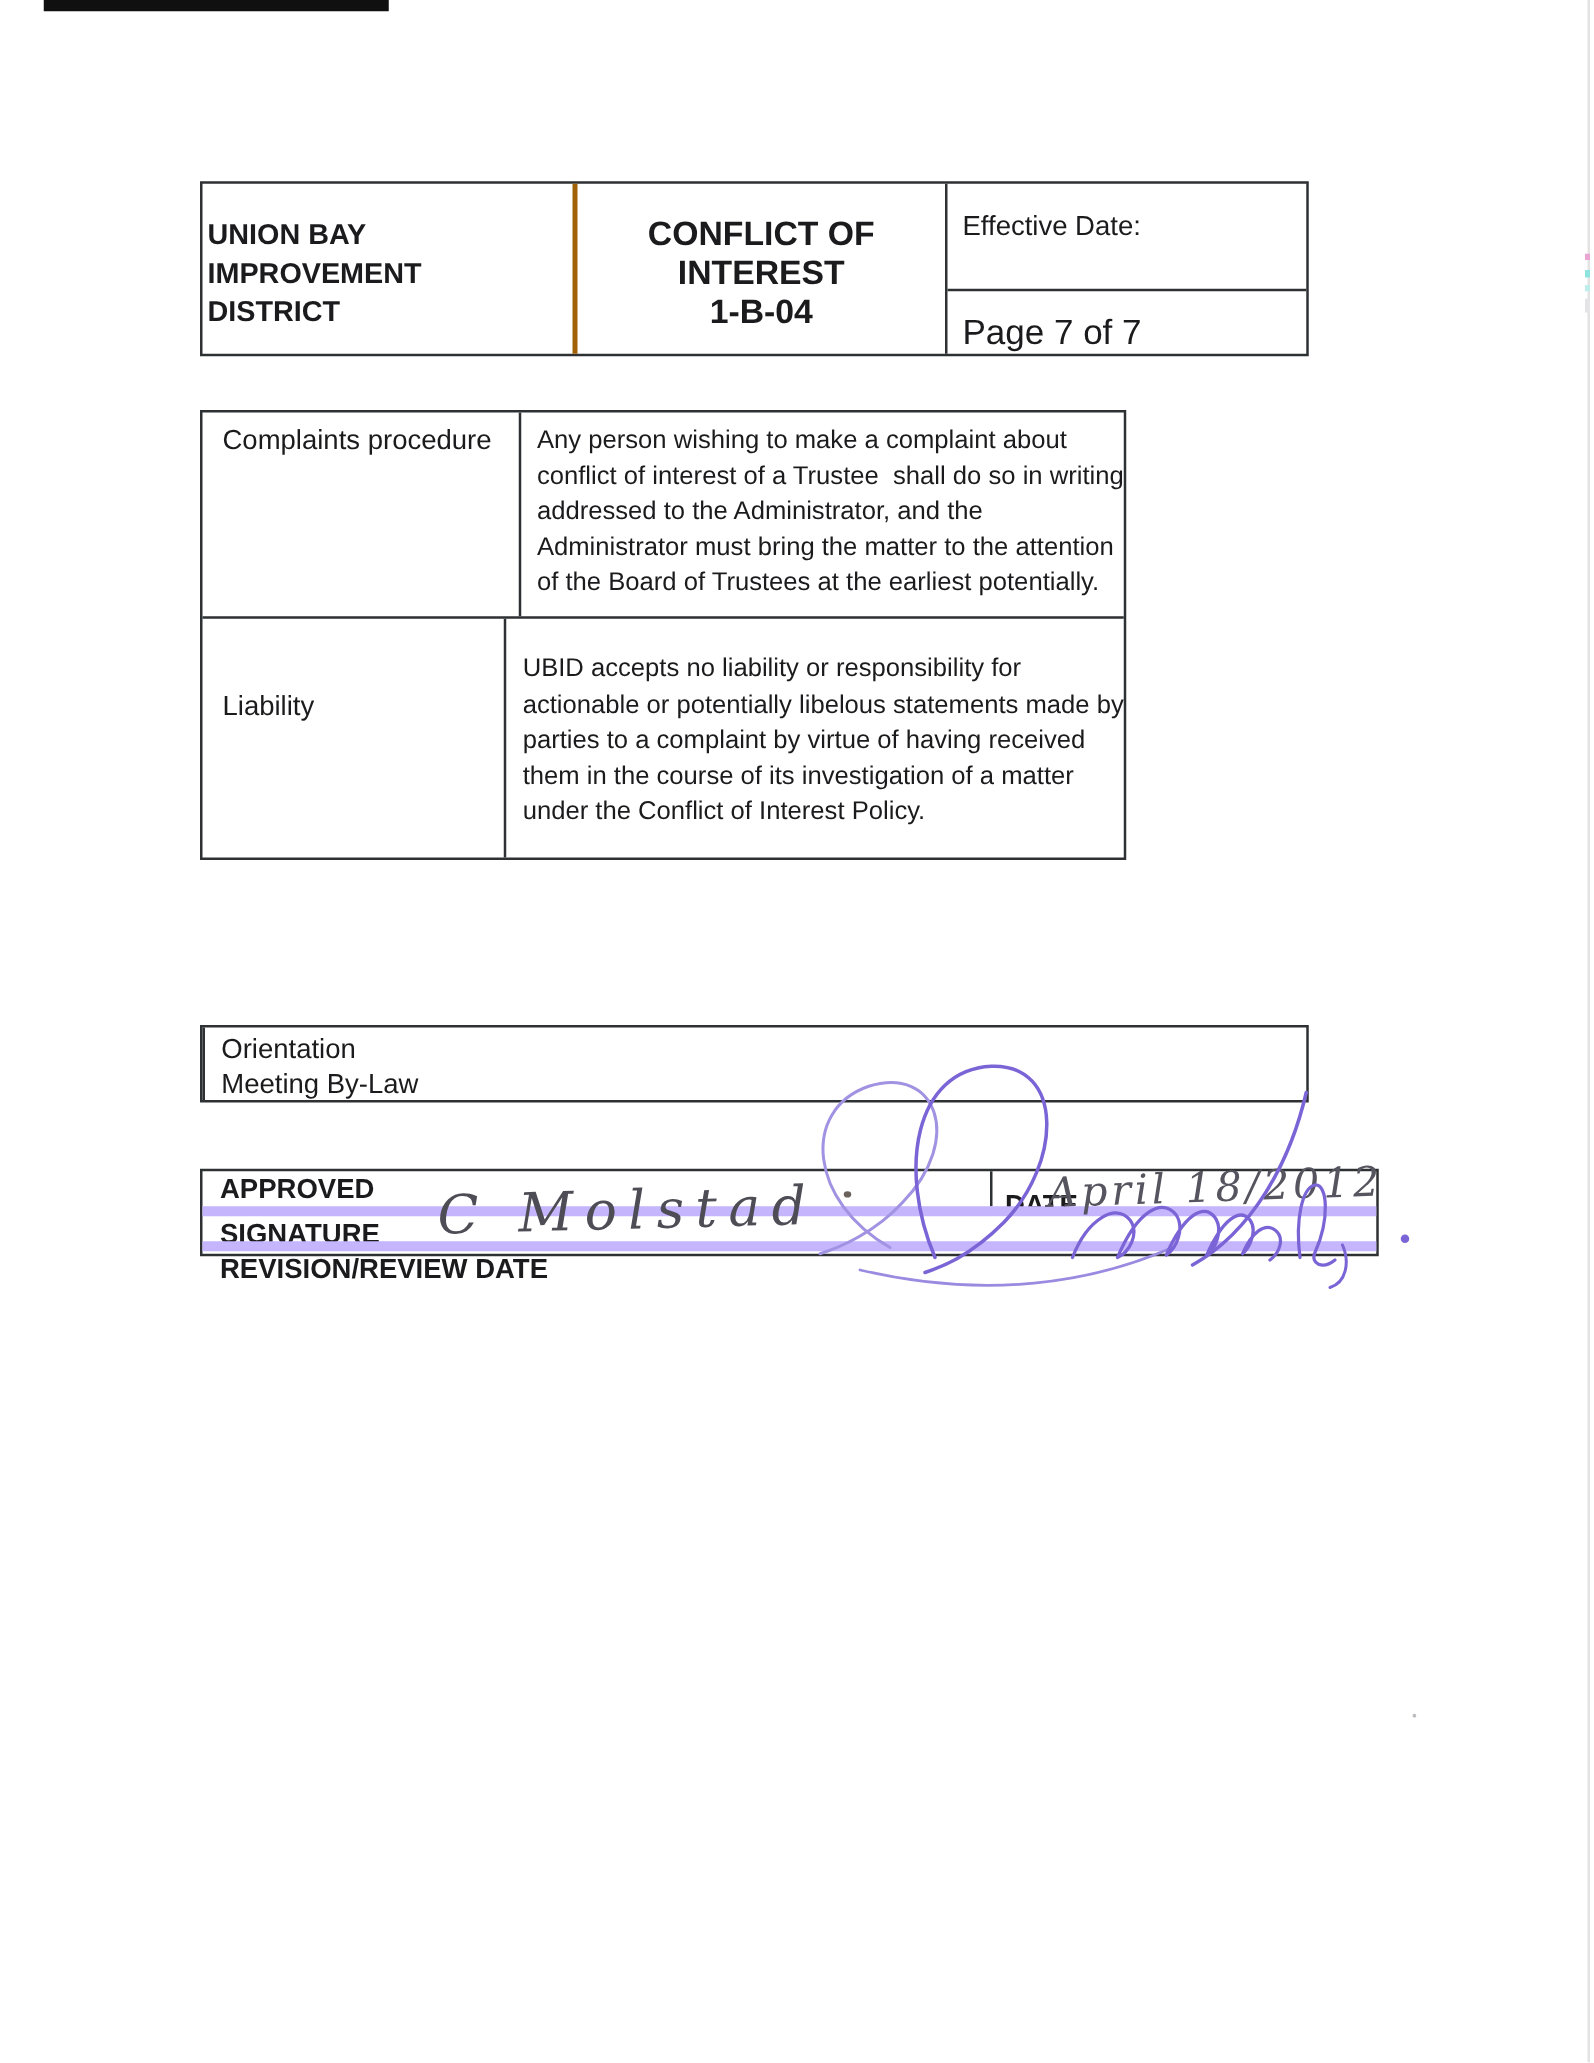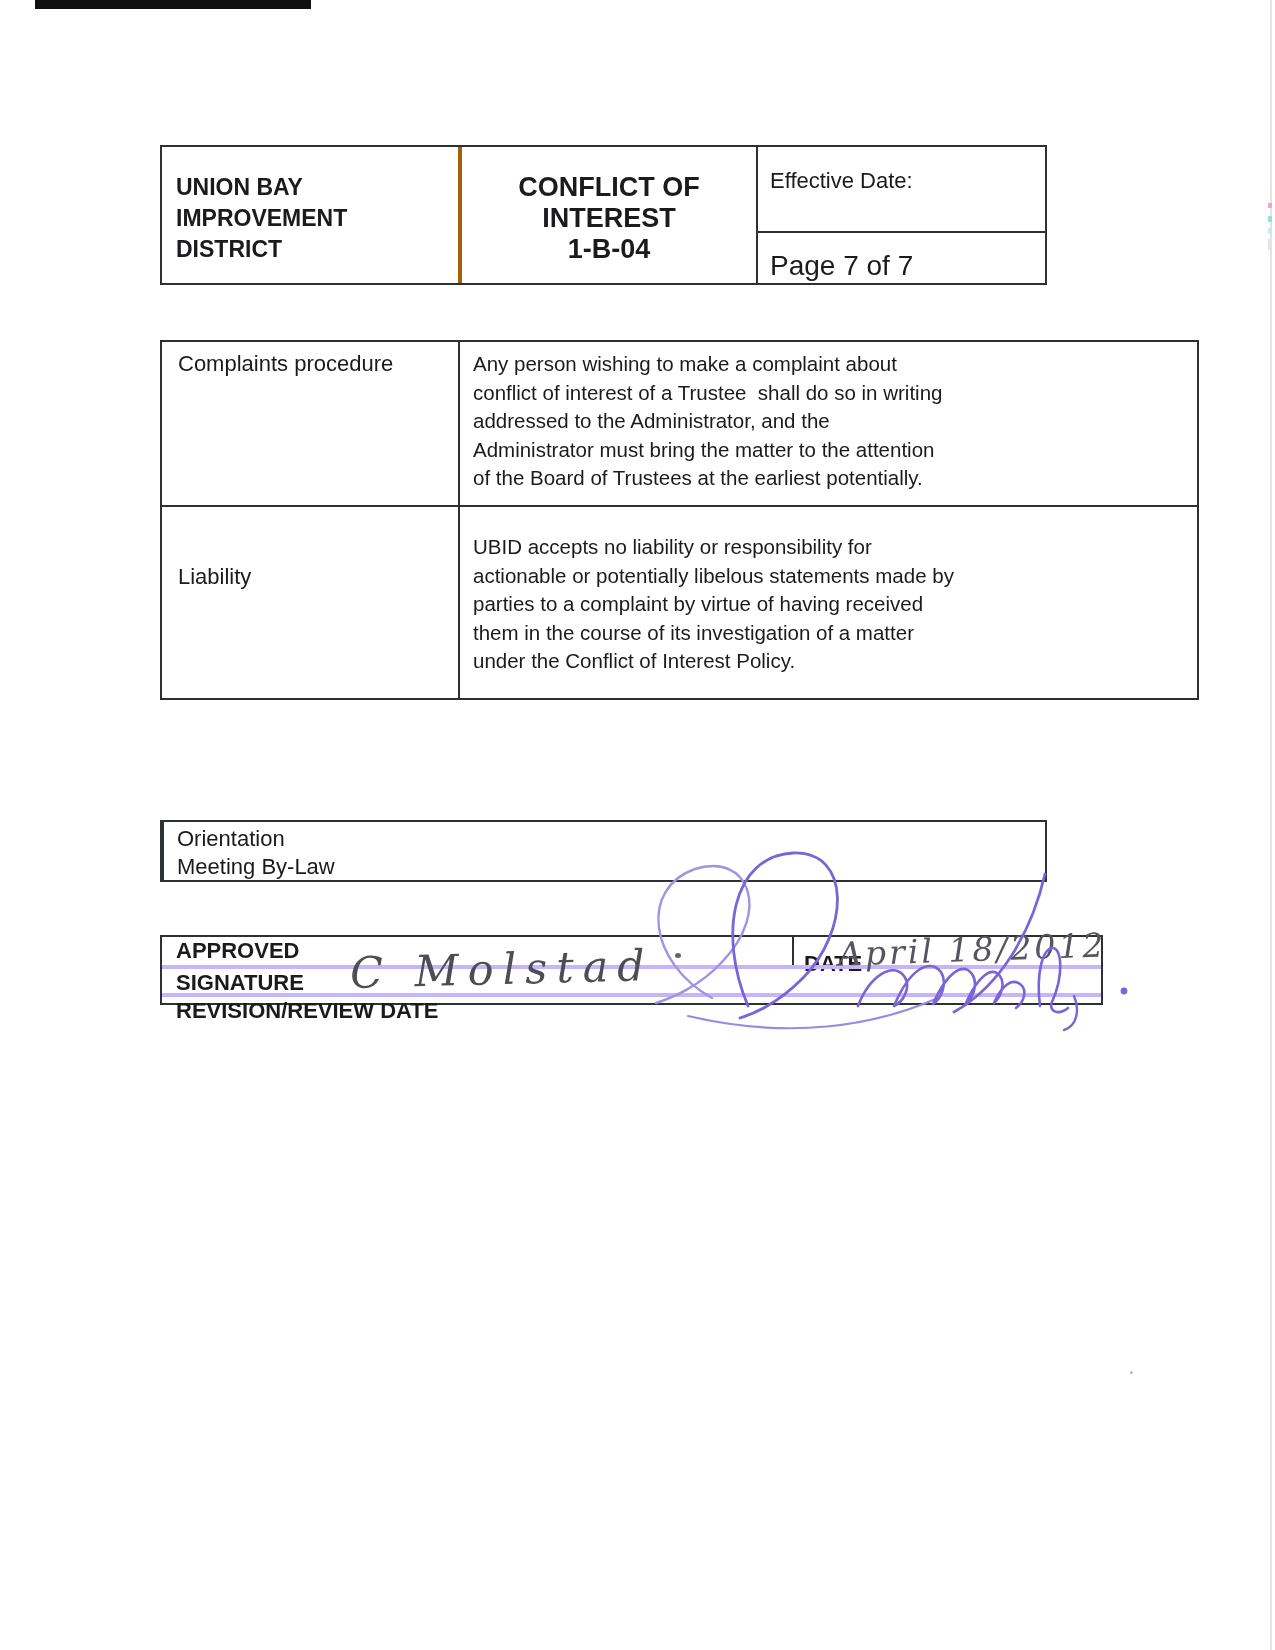--- a/index.html
+++ b/index.html
@@ -17,45 +17,45 @@
   .tick-gray { left:1268px; top:239px; height:11px; background:#e4e4e6; }
   .spec-dot { position:absolute; left:1130px; top:1371px; width:3px; height:3px; border-radius:50%; background:#bcbcc0; }
   .pencil-dot { position:absolute; left:675px; top:953px; width:6px; height:5px; border-radius:50%; background:#6b625e; }
 
   
   .tbl { position:absolute; box-sizing:border-box; border:2px solid #2e3133; background:transparent; }
   .tbl * { box-sizing:border-box; }
 
   
   .header-tbl { left:160px; top:145px; width:887px; height:140px; display:flex; }
-  .h-col1 { width:296px; height:100%; padding:25px 0 0 14px; font-weight:bold; font-size:23px; line-height:31px; white-space:pre-line; }
+  .h-col1 { width:296px; height:100%; padding:25px 0 0 4px; font-weight:bold; font-size:23px; line-height:31px; white-space:pre-line; }
   .h-col2 { width:298px; height:100%; border-left:4px solid #a16207; text-align:center; padding-top:25px; font-weight:bold; font-size:27px; line-height:31px; white-space:pre-line; }
   .h-col3 { flex:1; height:100%; border-left:2px solid #2e3133; display:flex; flex-direction:column; }
   .h-eff { height:84px; padding:21px 0 0 12px; font-size:22px; }
   .h-pg { flex:1; border-top:2px solid #2e3133; padding:17px 0 0 12px; font-size:28px; }
 
   
-  .policy-tbl { left:160px; top:340px; width:1039px; height:360px; }
+  .policy-tbl { left:160px; top:328px; width:741px; height:360px; }
   .p-row { display:flex; width:100%; }
   .p-row1 { height:163px; }
   .p-row2 { height:193px; border-top:2px solid #2e3133; }
   .p-label { width:296px; padding:9px 0 0 16px; font-size:22px; }
   .p-row2 .p-label { padding-top:57px; }
   .p-text { flex:1; border-left:2px solid #2e3133; padding:8px 0 0 13px; font-size:20.5px; line-height:28.5px; white-space:pre; }
   .p-row2 .p-text { padding-top:26px; }
 
   
   .xref-tbl { left:160px; top:820px; width:887px; height:62px; display:flex; }
   .x-label { width:296px; padding:6px 0 0 16px; font-weight:bold; font-size:23px; }
   .x-value { flex:1; border-left:2px solid #2e3133; padding:3px 0 0 13px; font-size:22px; line-height:28px; white-space:pre-line; }
 
   
   .appr-tbl { left:160px; top:935px; width:943px; height:70px; display:flex; flex-direction:column; }
   .a-row { height:28px; display:flex; font-weight:bold; font-size:22px; }
-  .a-row + .a-row { border-top:4px solid #c4b5fd; }
+  .a-row + .a-row { border-top:8px solid #c4b5fd; }
   .a-approved { width:630px; padding:1px 0 0 14px; }
   .a-date { flex:1; border-left:2px solid #2e3133; padding:14px 0 0 10px; }
   .a-full { width:100%; padding:1px 0 0 14px; }
 
   
   .hw { position:absolute; font-family:"DejaVu Serif", serif; font-style:italic; pointer-events:none; }
   .hw-sig { left:350px; top:944px; font-size:43px; letter-spacing:9px; color:#4e4c55; transform:rotate(-1.5deg); }
   .hw-date { left:838px; top:930px; font-size:33px; letter-spacing:3px; color:#56545e; transform:rotate(-2deg); white-space:nowrap; }
   .pen-svg { position:absolute; left:0; top:0; width:1275px; height:1650px; pointer-events:none; }
 </style>

